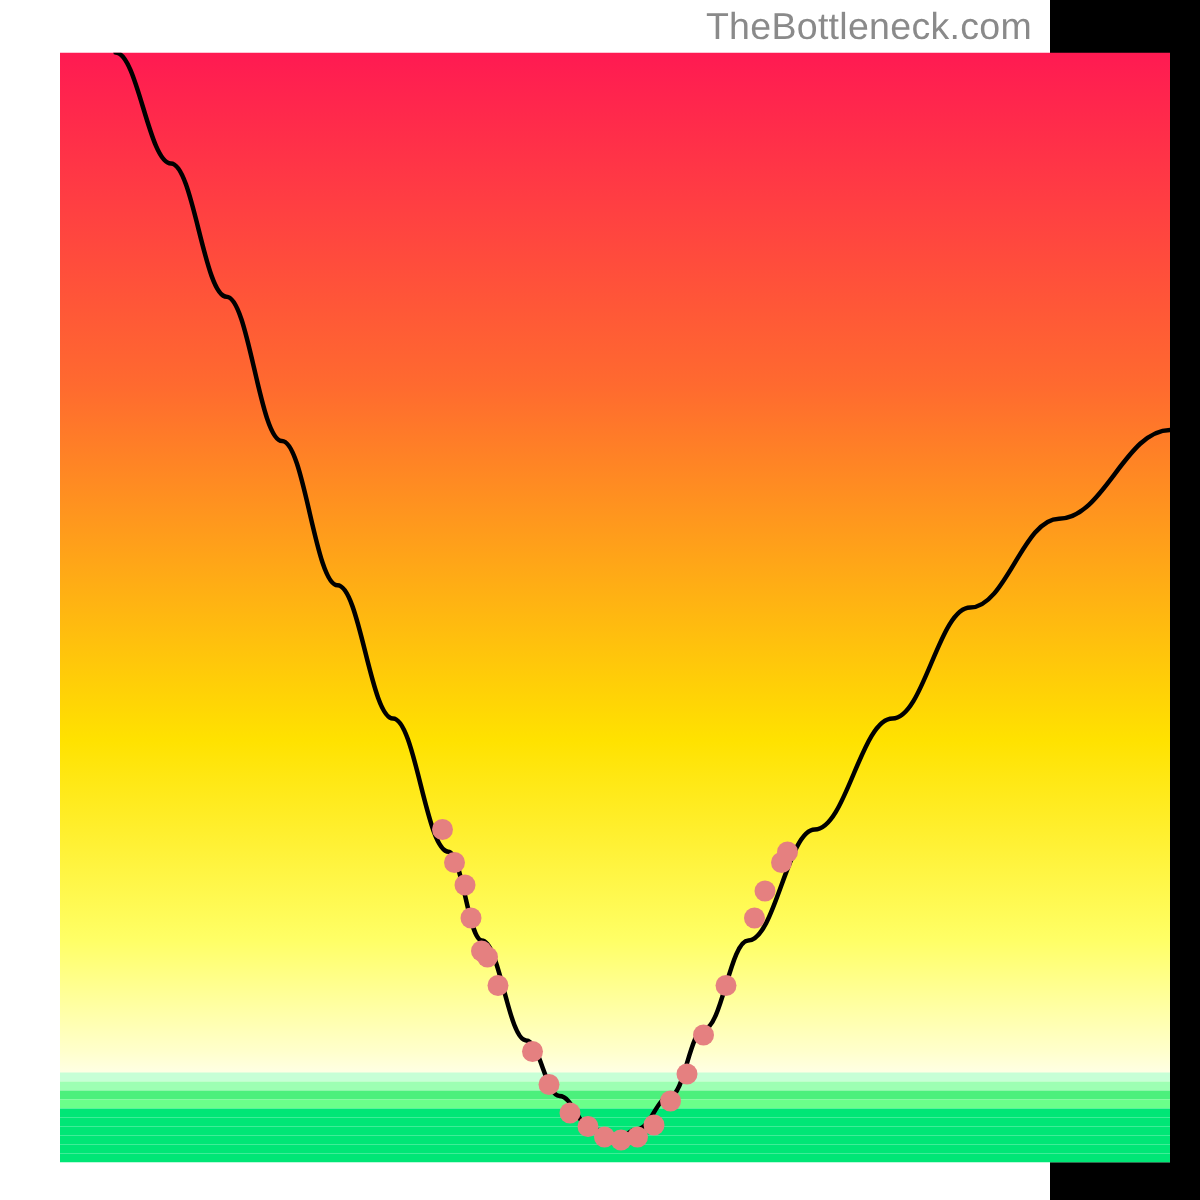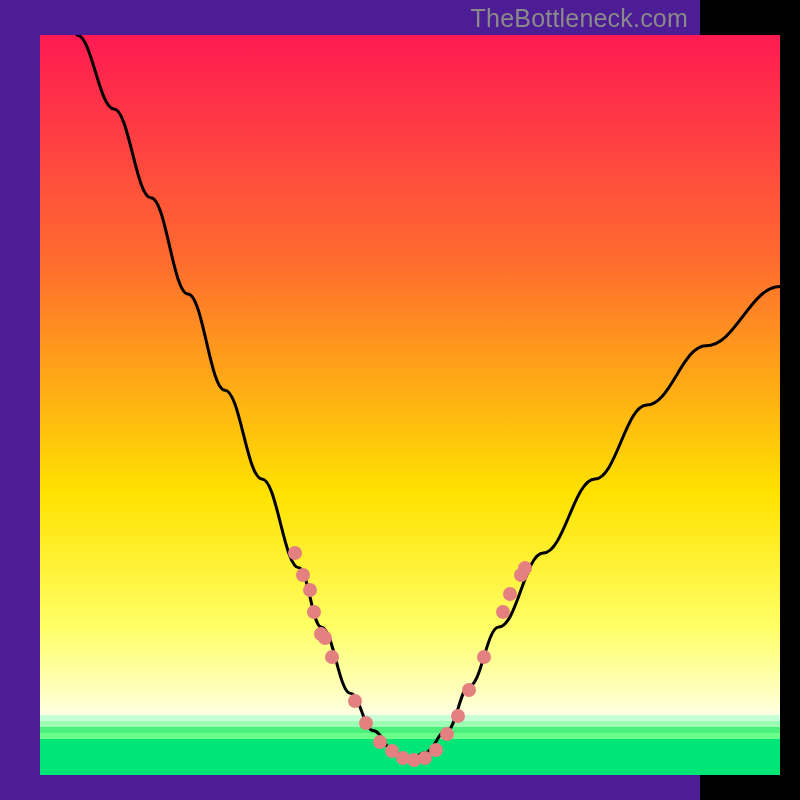--- a/index.html
+++ b/index.html
@@ -9,21 +9,21 @@
     height: 800px;
     background: #000;
     overflow: hidden;
   }
   .frame {
     position: absolute;
     left: 0;
     top: 0;
     width: 700px;
     height: 800px;
-    background: #4c1d95;
+    background: #ffffff;
   }
   .plot {
     position: absolute;
     left: 40px;
     top: 35px;
     width: 740px;
     height: 740px;
     overflow: hidden;
   }
   .gradient {

